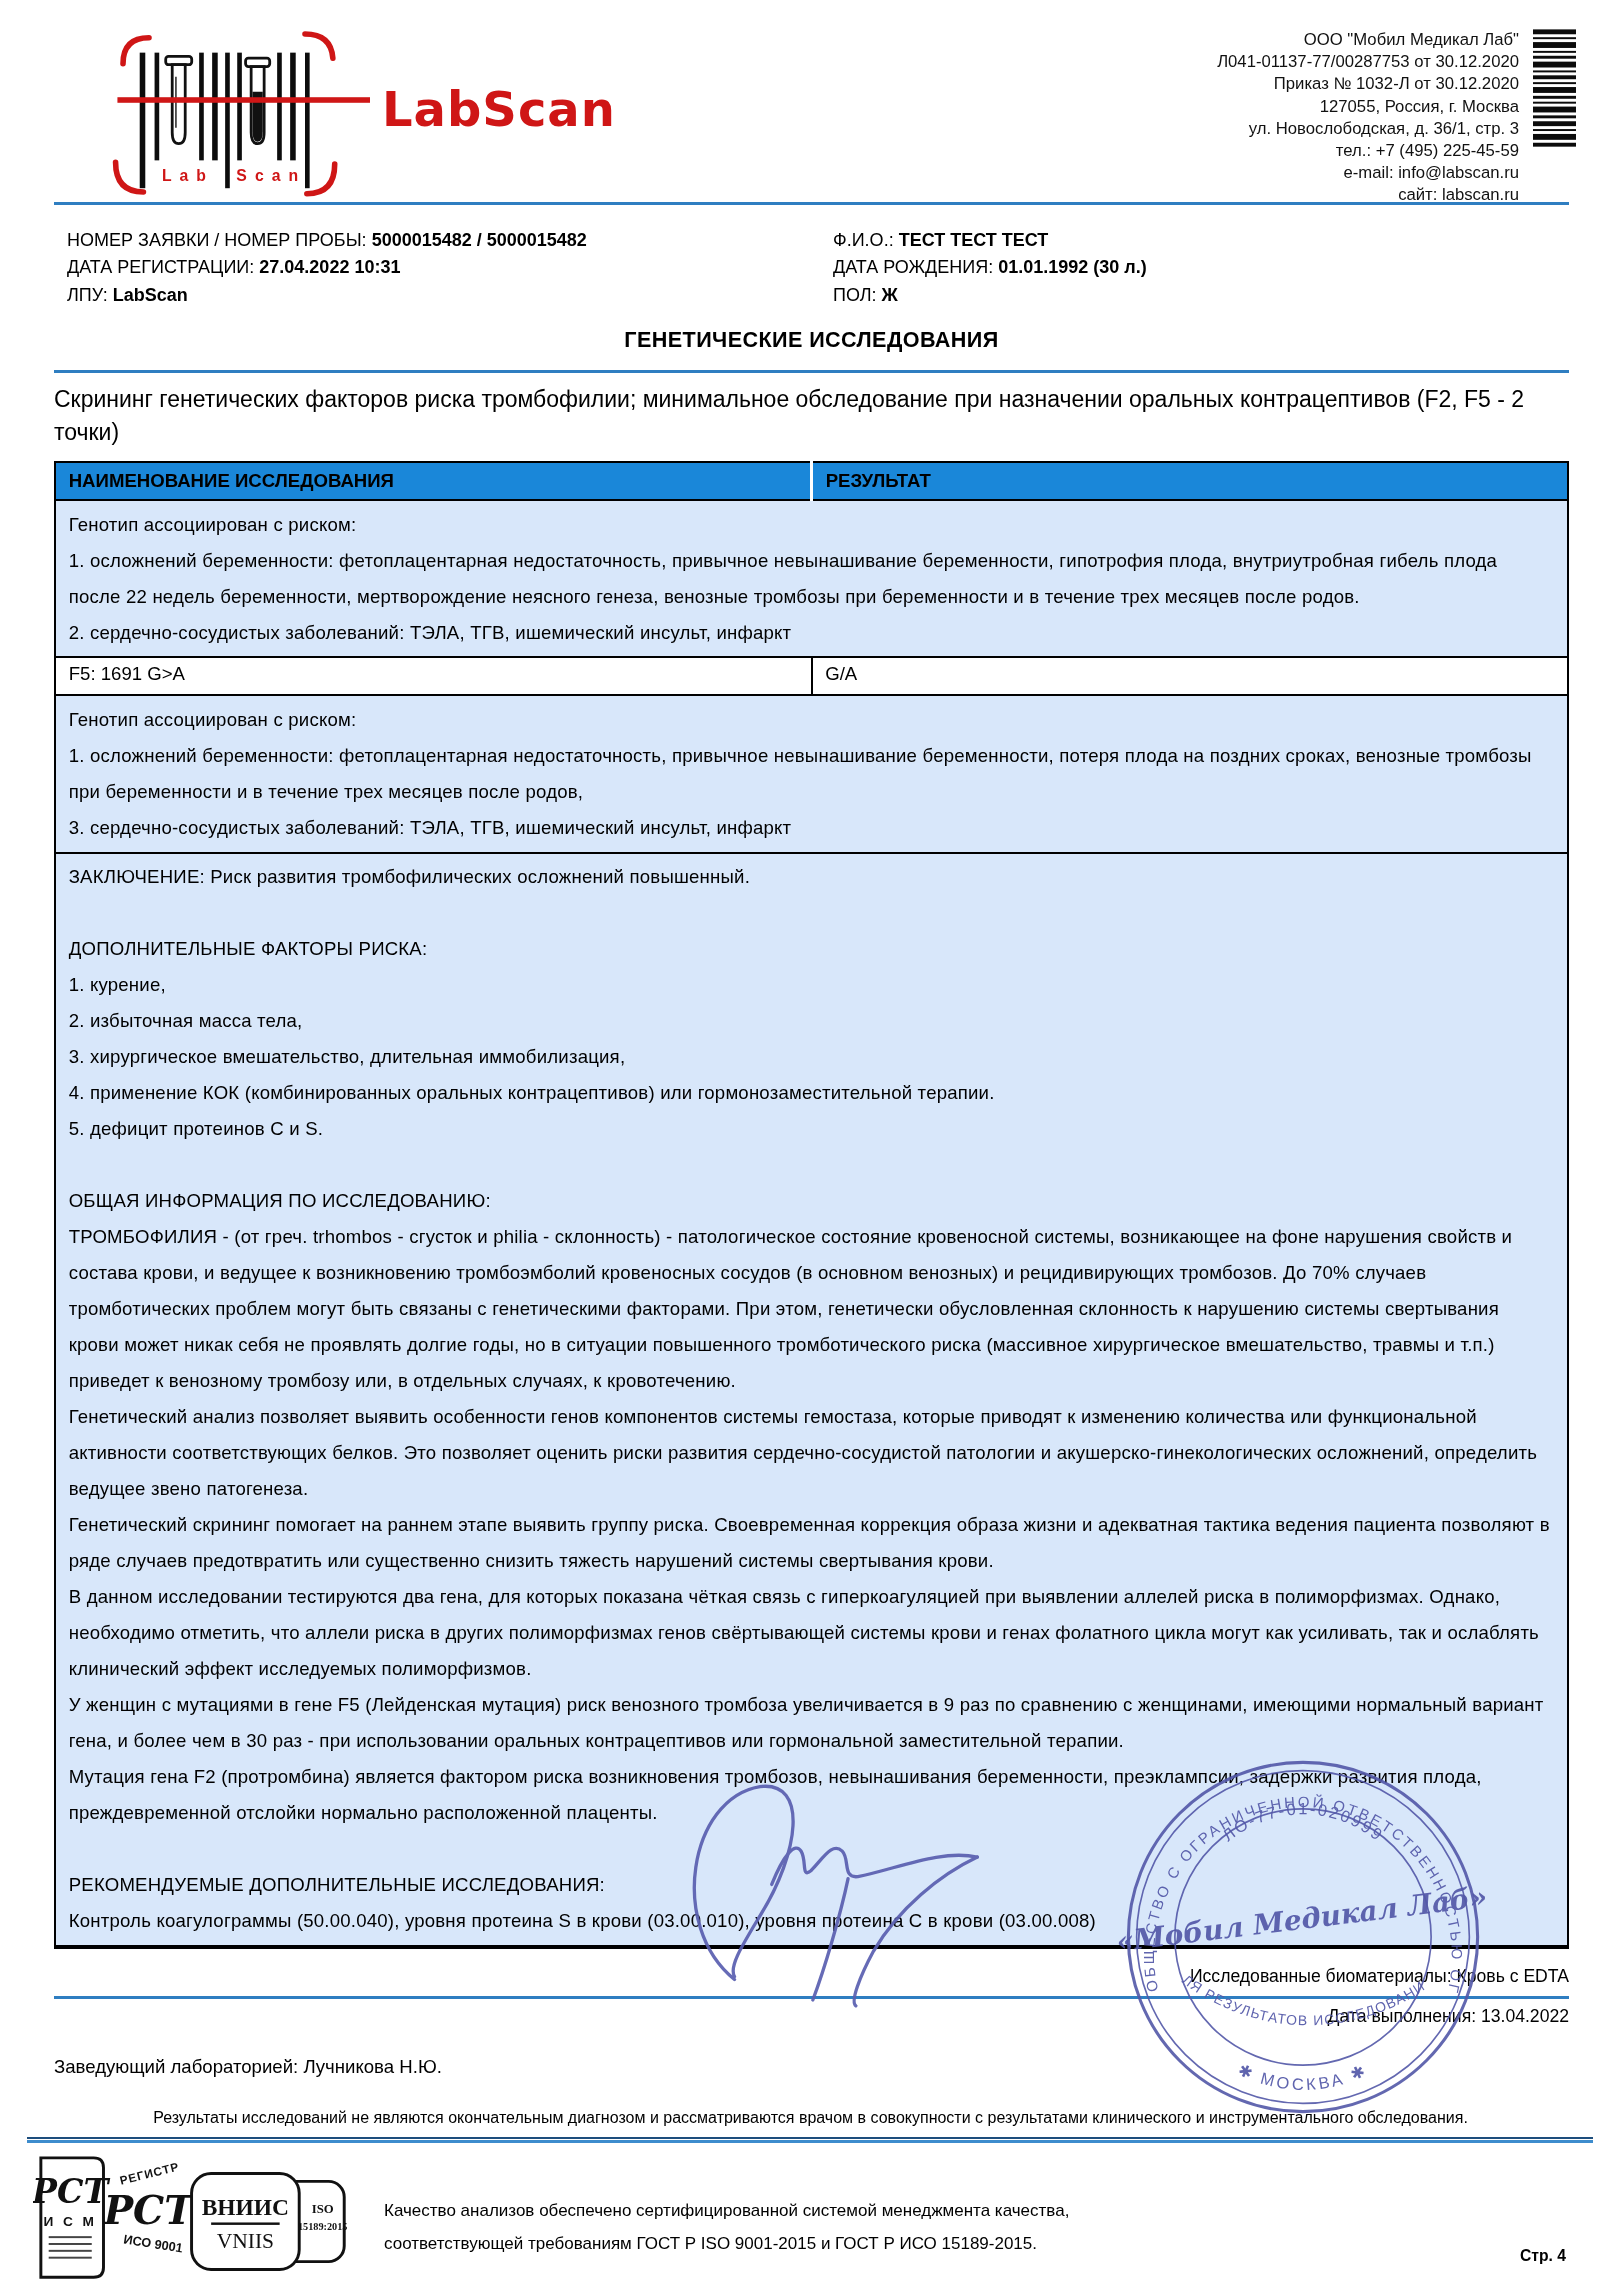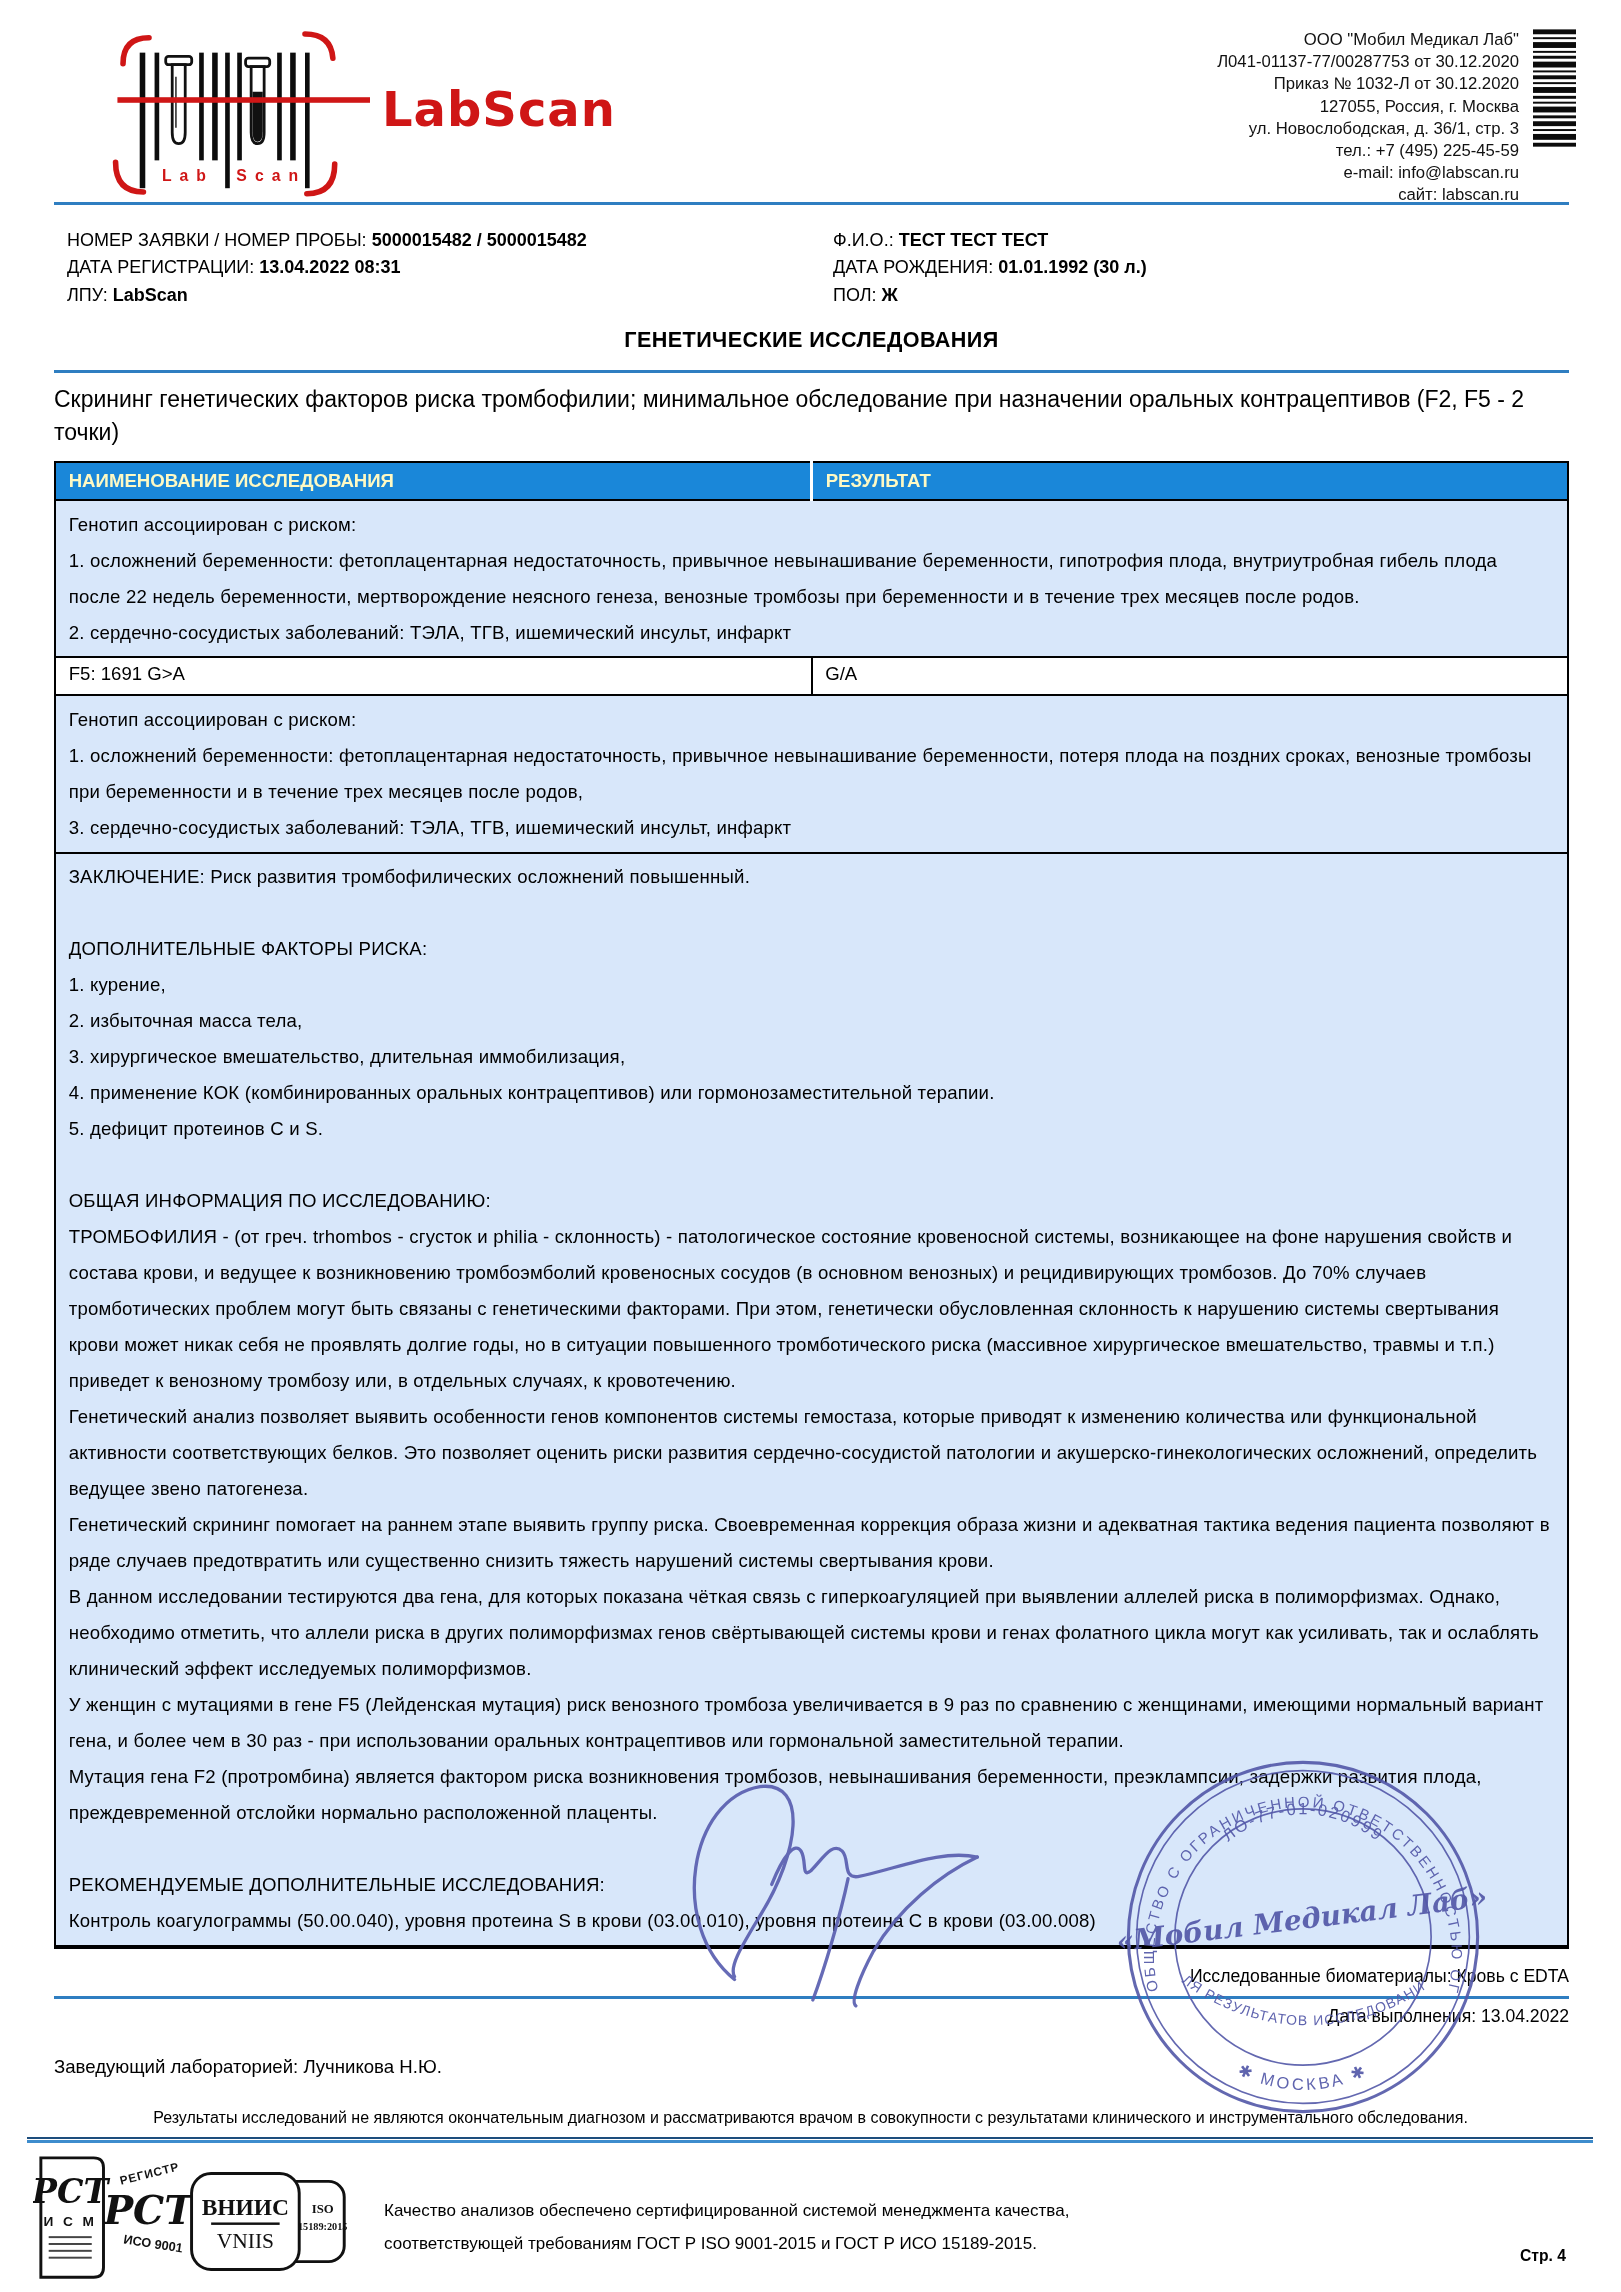--- a/index.html
+++ b/index.html
@@ -32,21 +32,21 @@
   .order b { font-weight:bold; }
 
   
   .main { position:absolute; left:54px; top:327px; width:1515px; }
   .sec-title { text-align:center; font-weight:bold; font-size:21.6px; letter-spacing:0.4px; }
   .rule-title { margin:16.7px 0 10.8px 0; }
   .panel-title { font-weight:normal; font-size:23px; line-height:1.42; margin-bottom:12.7px; }
 
   table.res { width:100%; border-collapse:collapse; border:2.5px solid #000; border-bottom:4.9px solid #000; table-layout:fixed; }
   table.res th {
-    background:#1a87d9; color:#fef9c3; text-align:left; font-size:18.6px; font-weight:bold;
+    background:#1a87d9; color:#000000; text-align:left; font-size:18.6px; font-weight:bold;
     padding:4.9px 12.7px; border:2px solid #000; height:25.5px;
   }
   table.res th.c2 { border-left:3.9px solid #fff; }
   table.res td { border:2px solid #000; font-size:18.6px; vertical-align:top; }
   td.rn { width:557px; padding:4.9px 12.7px; height:25.5px; }
   td.rv { padding:4.9px 12.7px; }
   td.note {
     background:#d8e7fa; padding:5.9px 12.7px; line-height:36px; white-space:pre-line;
     letter-spacing:0.2px;
   }
@@ -152,21 +152,21 @@
   <div class="rule rule-header"></div>
 
   <div class="order">
     <div class="col-l">
       <div class="row">
         <span>НОМЕР ЗАЯВКИ / НОМЕР ПРОБЫ:</span>
         <b>5000015482 / 5000015482</b>
       </div>
       <div class="row">
         <span>ДАТА РЕГИСТРАЦИИ:</span>
-        <b>13.04.2022 08:31</b>
+        <b>27.04.2022 10:31</b>
       </div>
       <div class="row">
         <span>ЛПУ:</span>
         <b>LabScan</b>
       </div>
     </div>
     <div class="col-r">
       <div class="row">
         <span>Ф.И.О.:</span>
         <b>ТЕСТ ТЕСТ ТЕСТ</b>

